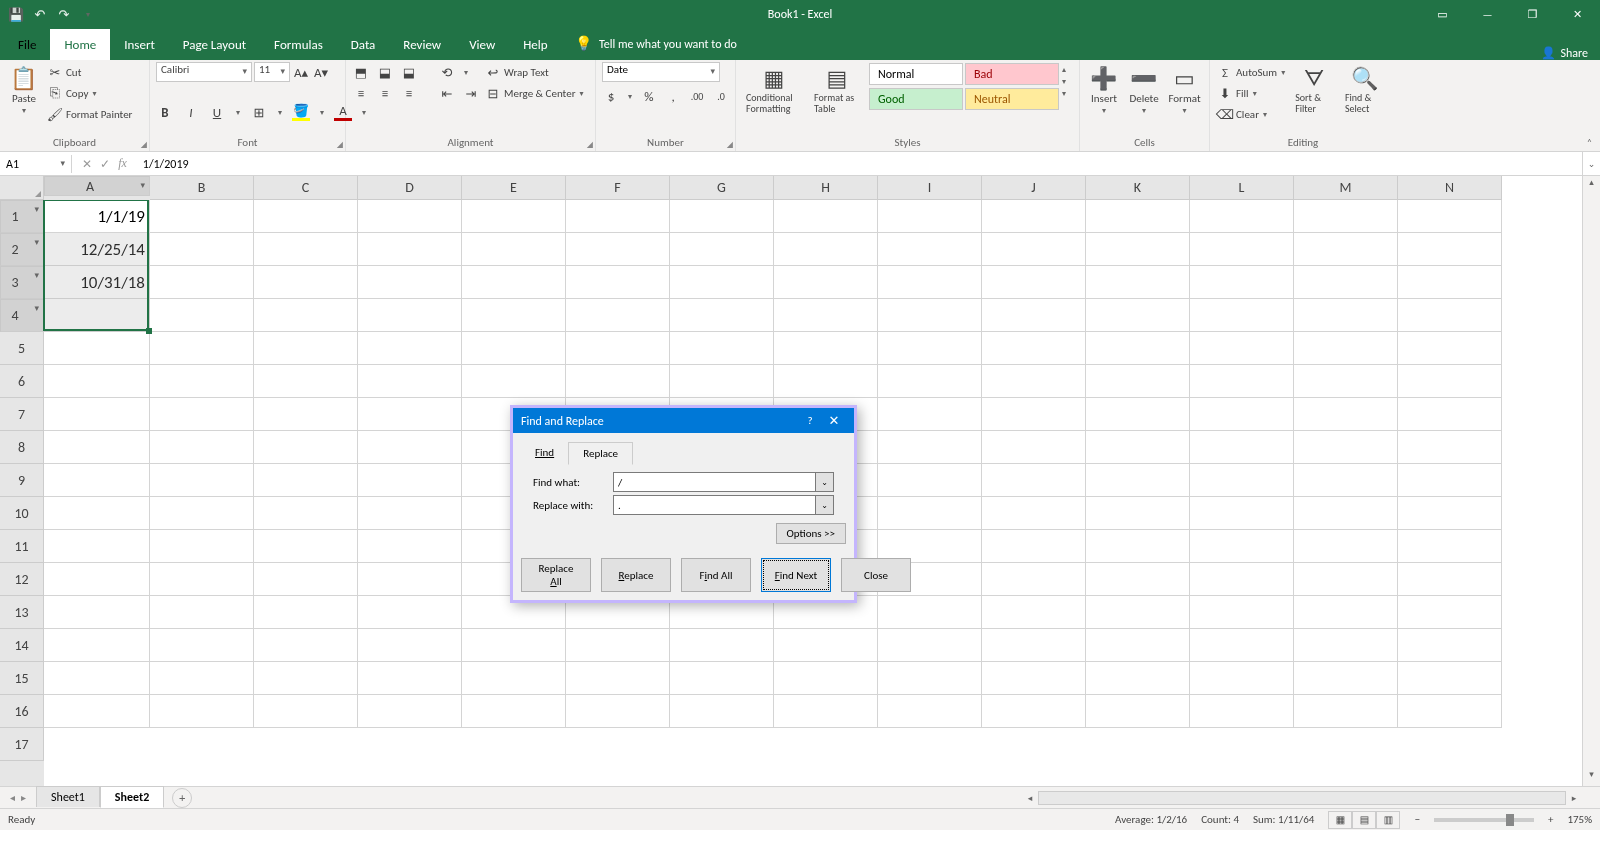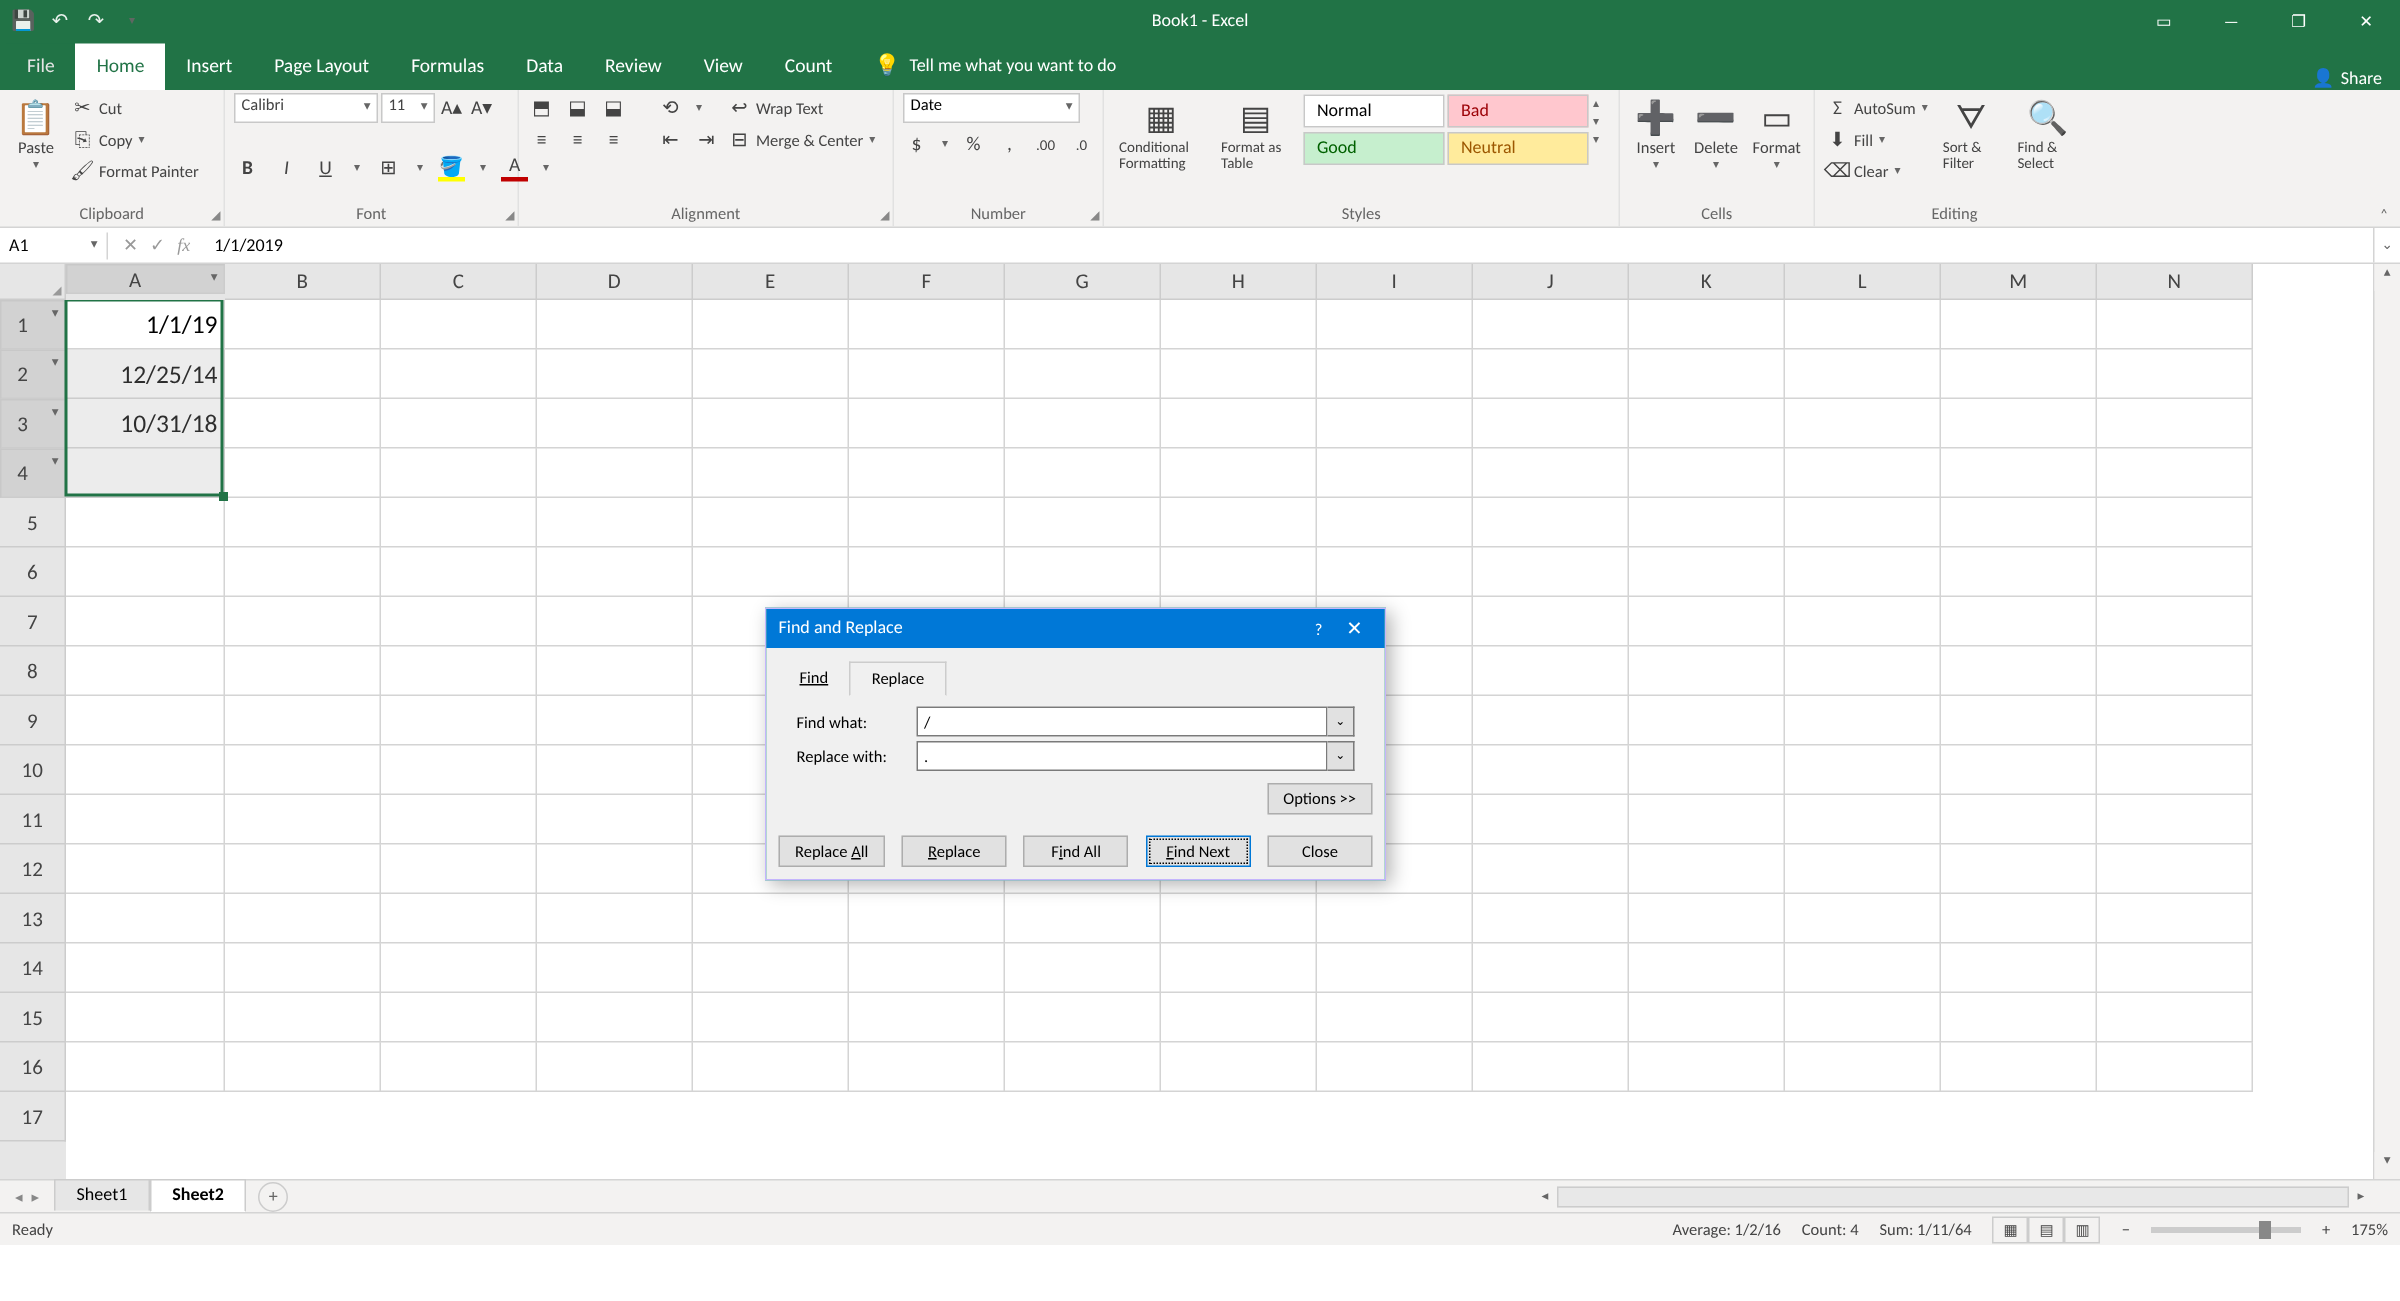--- a/index.html
+++ b/index.html
@@ -11,21 +11,21 @@
 .qat-icon { width: 16px; height: 16px; display: flex; align-items: center; justify-content: center; opacity: 0.9; font-size: 13px; }
 .title-center { position: absolute; left: 50%; transform: translateX(-50%); font-size: 12px; }
 .win-controls { position: absolute; right: 0; display: flex; height: 28px; }
 .win-btn { width: 45px; display: flex; align-items: center; justify-content: center; color: #fff; font-size: 11px; }
 .acct-blank { width: 100px; }
 
 
 .ribbon-tabs { background: #217346; height: 32px; display: flex; align-items: flex-end; padding-left: 4px; color: #fff; }
 .ribbon-tab { padding: 8px 14px; font-size: 13px; cursor: pointer; }
 .ribbon-tab.active { background: #fff; color: #217346; }
-.ribbon-tab.file { background: #217346; color: #e5e5e5; }
+.ribbon-tab.file { background: #217346; color: #000000; }
 .tellme { display: flex; align-items: center; gap: 6px; padding: 8px 14px; }
 .tellme-bulb { font-size: 14px; }
 .share { position: absolute; right: 12px; display: flex; align-items: center; gap: 4px; font-size: 12px; }
 
 
 .ribbon { background: #f3f2f1; border-bottom: 1px solid #d4d4d4; height: 92px; display: flex; position: relative; }
 .ribbon-collapse { position: absolute; right: 8px; bottom: 2px; font-size: 10px; color: #666; }
 .group { border-right: 1px solid #e1e1e1; padding: 2px 6px 0 6px; display: flex; flex-direction: column; position: relative; }
 .group-label { font-size: 11px; color: #666; text-align: center; padding: 2px 0; }
 .group-body { flex: 1; display: flex; align-items: flex-start; gap: 4px; }
@@ -86,21 +86,21 @@
 
 
 .status-bar { height: 22px; background: #f3f2f1; border-top: 1px solid #d4d4d4; display: flex; align-items: center; padding: 0 8px; font-size: 11px; color: #444; }
 .status-right { margin-left: auto; display: flex; align-items: center; gap: 14px; }
 .view-btns { display: flex; gap: 0; }
 .view-btn { width: 24px; height: 18px; border: 1px solid #ccc; display: flex; align-items: center; justify-content: center; font-size: 10px; }
 .zoom-slider { width: 100px; height: 4px; background: #ccc; position: relative; }
 .zoom-thumb { position: absolute; width: 8px; height: 12px; background: #888; top: -4px; left: 72%; }
 
 
-.dialog { position: absolute; left: 510px; top: 405px; width: 414px; background: #22c55e; border: 1px solid #c4b5fd; box-shadow: 3px 3px 12px rgba(0,0,0,0.3); font-size: 11px; }
+.dialog { position: absolute; left: 510px; top: 405px; width: 347px; background: #f0abfc; border: 3px solid #c4b5fd; box-shadow: 3px 3px 12px rgba(0,0,0,0.3); font-size: 11px; }
 .dlg-title { background: #0078d7; color: #fff; padding: 5px 8px; display: flex; align-items: center; }
 .dlg-title-text { flex: 1; font-size: 12px; }
 .dlg-help { width: 24px; text-align: center; }
 .dlg-close { width: 24px; text-align: center; font-size: 13px; }
 .dlg-body { background: #f0f0f0; padding: 8px; }
 .dlg-tabs { display: flex; gap: 0; margin-bottom: 8px; }
 .dlg-tab { padding: 4px 14px; border: 1px solid #ccc; background: #f0f0f0; font-size: 11px; position: relative; top: 1px; }
 .dlg-tab.active { background: #f0f0f0; border-bottom: 1px solid #f0f0f0; z-index: 2; }
 .dlg-tab.inactive { border: none; text-decoration: underline; }
 .dlg-row { display: flex; align-items: center; margin: 3px 12px; gap: 6px; }
@@ -140,21 +140,21 @@
 
 <div class="ribbon-tabs">
   <div class="ribbon-tab file">File</div>
   <div class="ribbon-tab active">Home</div>
   <div class="ribbon-tab">Insert</div>
   <div class="ribbon-tab">Page Layout</div>
   <div class="ribbon-tab">Formulas</div>
   <div class="ribbon-tab">Data</div>
   <div class="ribbon-tab">Review</div>
   <div class="ribbon-tab">View</div>
-  <div class="ribbon-tab">Count</div>
+  <div class="ribbon-tab">Help</div>
   <div class="tellme">
     <span class="tellme-bulb">💡</span>
     <span>Tell me what you want to do</span>
   </div>
   <div class="share">
     <span>👤</span>
     <span>Share</span>
   </div>
 </div>
 

